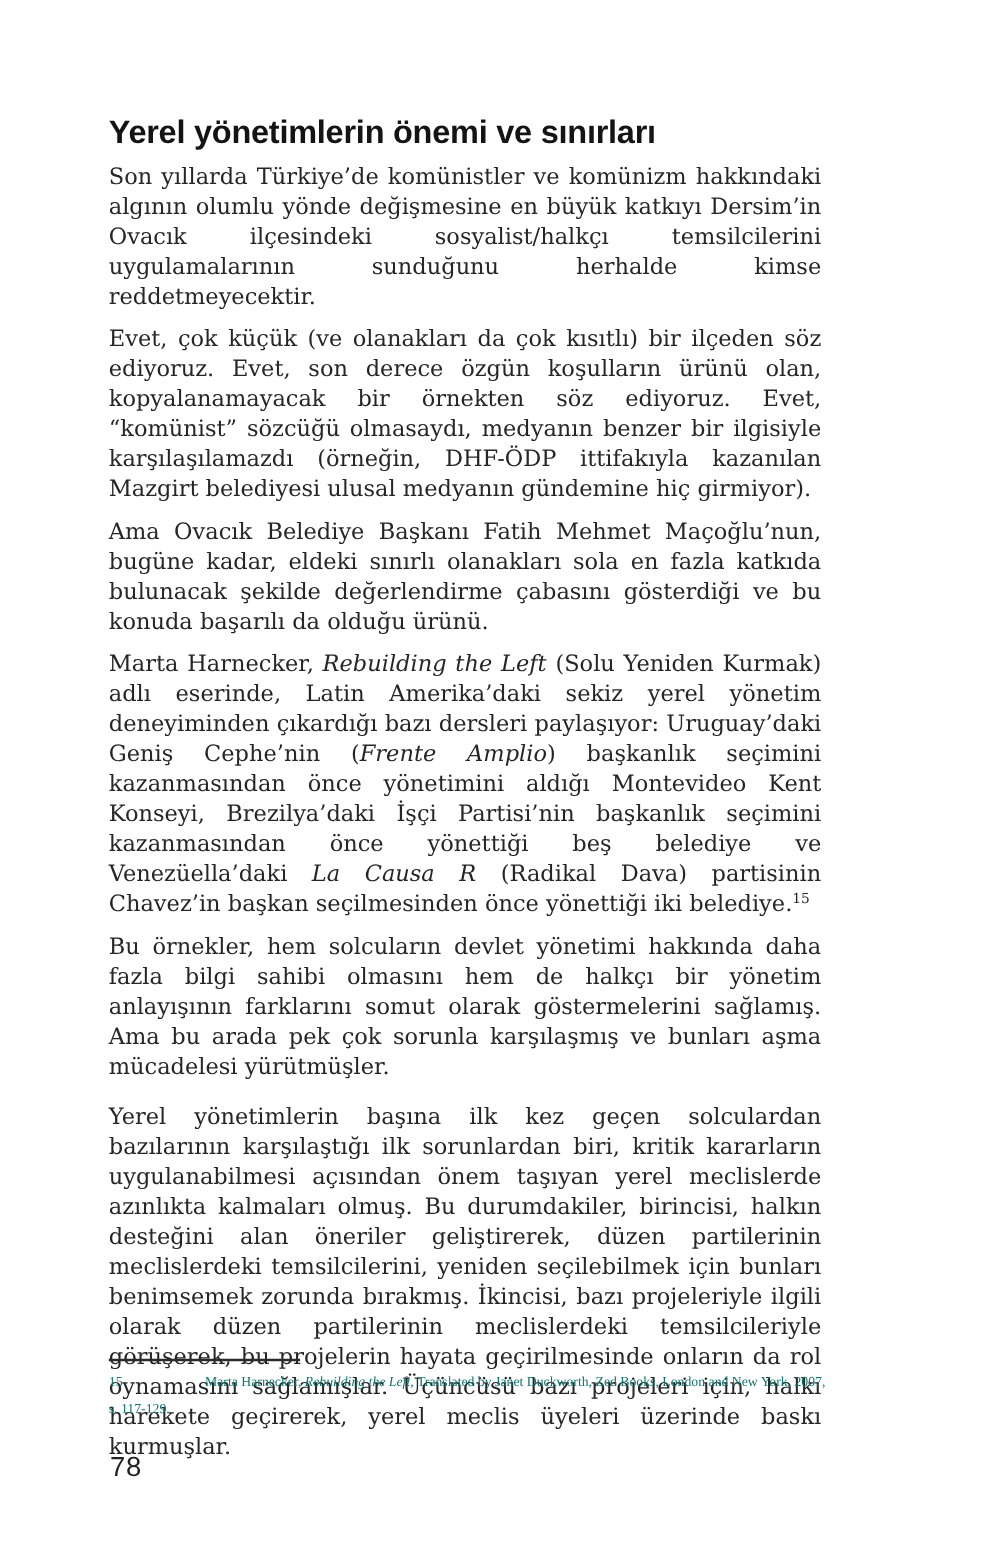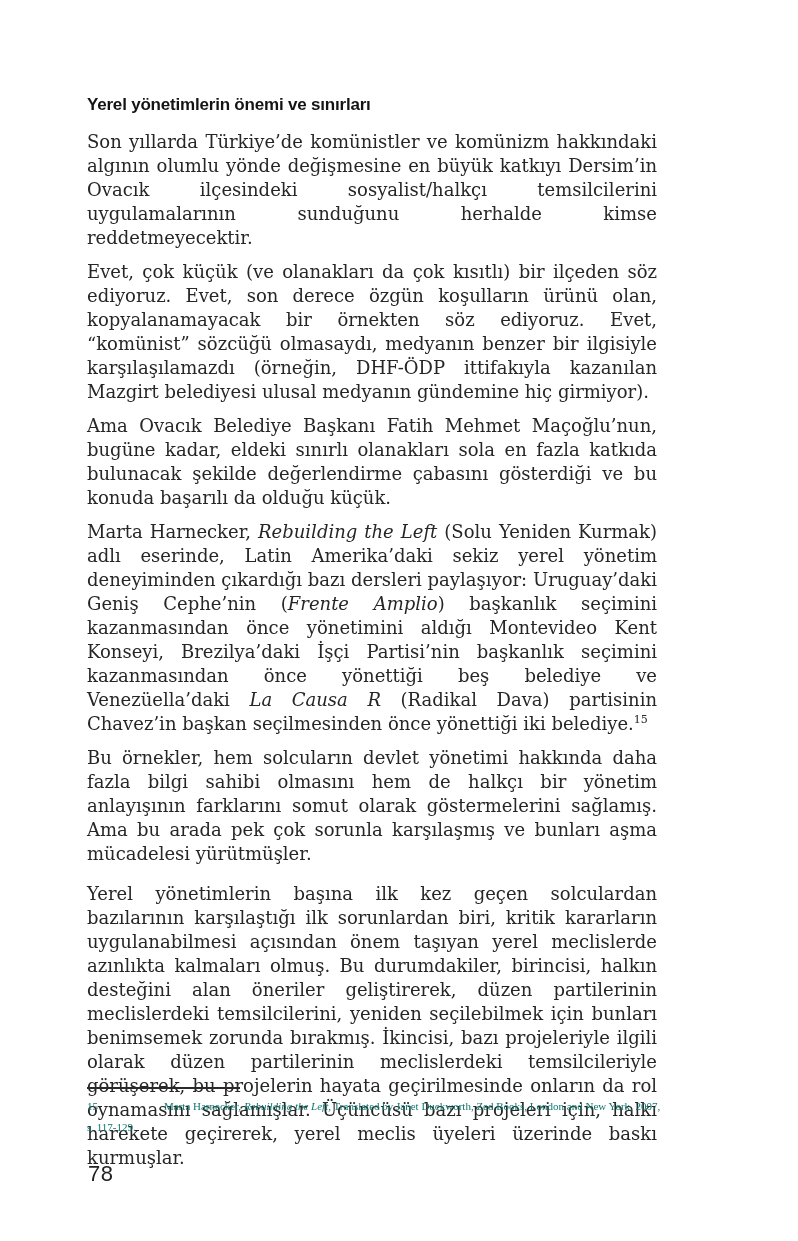--- a/index.html
+++ b/index.html
@@ -17,21 +17,21 @@
   }
   .content {
     position: absolute;
     left: 87px;
     top: 92px;
     width: 570px;
   }
   .heading {
     font-family: "Liberation Sans", sans-serif;
     font-weight: 700;
-    font-size: 17px;
+    font-size: 26px;
     line-height: 26px;
     letter-spacing: -0.2px;
     color: #141414;
     margin: 0 0 12px 0;
   }
   .body-par {
     margin: 0 0 10px 0;
     font-size: 18px;
     line-height: 24px;
     text-align: justify;
@@ -83,21 +83,21 @@
 </head>
 <body>
 
 <div class="page">
 
   <div class="content">
     <h1 class="heading">Yerel yönetimlerin önemi ve sınırları</h1>
     <div id="paragraphs">
         <p class="body-par" lang="tr">Son yıllarda Türkiye’de komünistler ve komünizm hakkındaki algının olumlu yönde değişmesine en büyük katkıyı Dersim’in Ovacık ilçesindeki sosyalist/halkçı temsilcilerini uygulamalarının sunduğunu herhalde kimse reddetmeyecektir.</p>
         <p class="body-par" lang="tr">Evet, çok küçük (ve olanakları da çok kısıtlı) bir ilçeden söz edi­yoruz. Evet, son derece özgün koşulların ürünü olan, kopyalana­mayacak bir örnekten söz ediyoruz. Evet, “komünist” sözcüğü ol­masaydı, medyanın benzer bir ilgisiyle karşılaşılamazdı (örneğin, DHF-ÖDP ittifakıyla kazanılan Mazgirt belediyesi ulusal medyanın gündemine hiç girmiyor).</p>
-        <p class="body-par" lang="tr">Ama Ovacık Belediye Başkanı Fatih Mehmet Maçoğlu’nun, bugüne kadar, eldeki sınırlı olanakları sola en fazla katkıda bulunacak şe­kilde değerlendirme çabasını gösterdiği ve bu konuda başarılı da olduğu küçük.</p>
+        <p class="body-par" lang="tr">Ama Ovacık Belediye Başkanı Fatih Mehmet Maçoğlu’nun, bugüne kadar, eldeki sınırlı olanakları sola en fazla katkıda bulunacak şe­kilde değerlendirme çabasını gösterdiği ve bu konuda başarılı da olduğu ürünü.</p>
         <p class="body-par" lang="tr">Marta Harnecker, <em>Rebuilding the Left</em> (Solu Yeniden Kurmak) adlı eserinde, Latin Amerika’daki sekiz yerel yönetim deneyiminden çıkardığı bazı dersleri paylaşıyor: Uruguay’daki Geniş Cephe’nin (<em>Frente Amplio</em>) başkanlık seçimini kazanmasından önce yöneti­mini aldığı Montevideo Kent Konseyi, Brezilya’daki İşçi Partisi’nin başkanlık seçimini kazanmasından önce yönettiği beş belediye ve Venezüella’daki <em>La Causa R</em> (Radikal Dava) partisinin Chavez’in başkan seçilmesinden önce yönettiği iki belediye.<sup>15</sup></p>
         <p class="body-par" lang="tr">Bu örnekler, hem solcuların devlet yönetimi hakkında daha fazla bilgi sahibi olmasını hem de halkçı bir yönetim anlayışının farkla­rını somut olarak göstermelerini sağlamış. Ama bu arada pek çok sorunla karşılaşmış ve bunları aşma mücadelesi yürütmüşler.</p>
         <p class="body-par" lang="tr">Yerel yönetimlerin başına ilk kez geçen solculardan bazılarının karşılaştığı ilk sorunlardan biri, kritik kararların uygulanabilmesi açısından önem taşıyan yerel meclislerde azınlıkta kalmaları ol­muş. Bu durumdakiler, birincisi, halkın desteğini alan öneriler ge­liştirerek, düzen partilerinin meclislerdeki temsilcilerini, yeniden seçilebilmek için bunları benimsemek zorunda bırakmış. İkincisi, bazı projeleriyle ilgili olarak düzen partilerinin meclislerdeki tem­silcileriyle görüşerek, bu projelerin hayata geçirilmesinde onların da rol oynamasını sağlamışlar. Üçüncüsü bazı projeleri için, halkı harekete geçirerek, yerel meclis üyeleri üzerinde baskı kurmuşlar.</p>
       </div>
   </div>
 
   <div class="footnote">
     <hr class="footnote-rule">
     <p class="footnote-text">
       <span class="fn-num">15</span><span id="footnote-body">Marta Harnecker, <em>Rebuilding the Left</em>, Translated by Janet Duckworth, Zed Books, London and New York, 2007, s. 117-129.</span>

